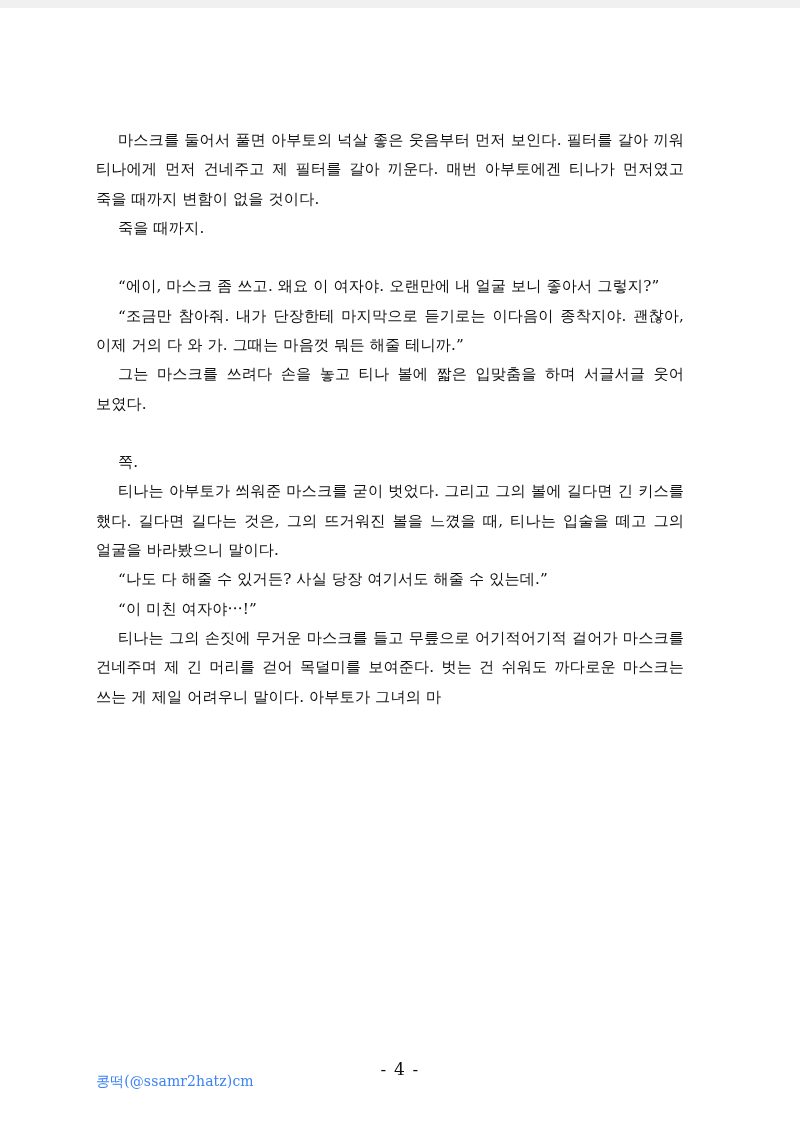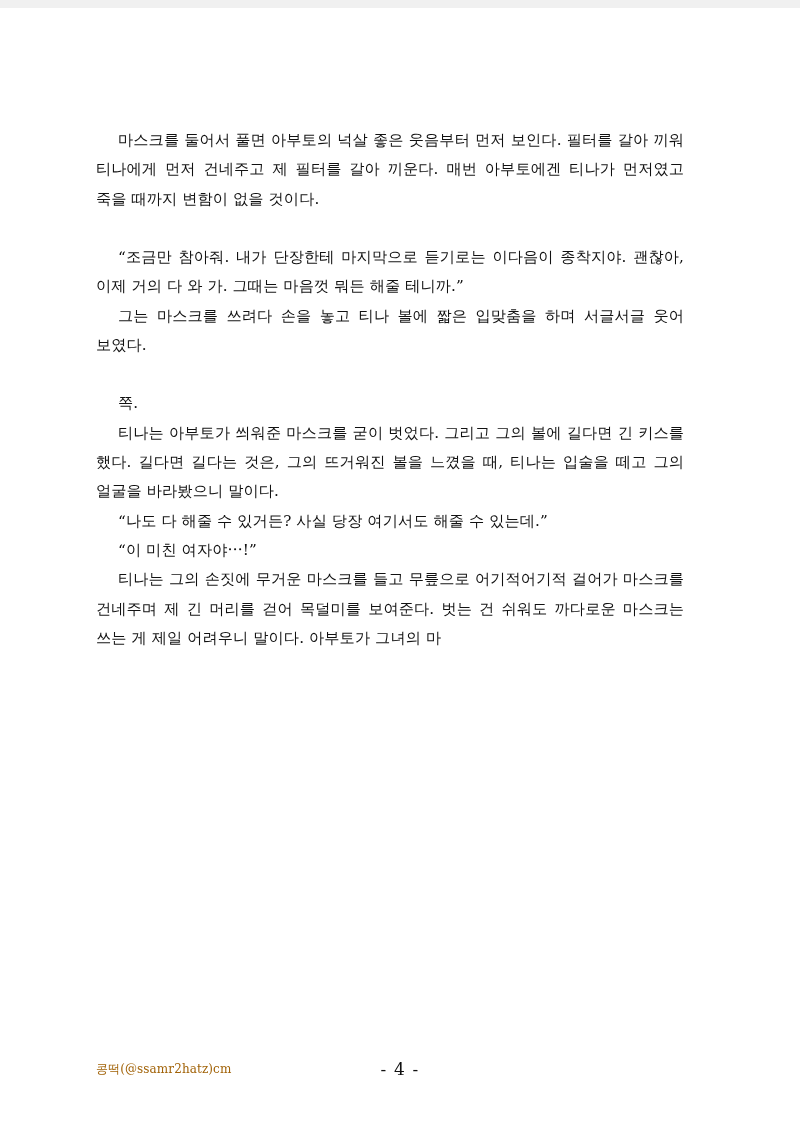--- a/index.html
+++ b/index.html
@@ -42,23 +42,23 @@
   .footer {
     position: absolute;
     left: 0;
     right: 0;
     bottom: 58px;
     height: 24px;
   }
   .footer-left {
     position: absolute;
     left: 96px;
-    top: 0;
-    font-size: 12px;
-    color: #a16207;
+    top: 12px;
+    font-size: 14px;
+    color: #3b82f6;
     letter-spacing: 0.1px;
   }
   .footer-center {
     position: absolute;
     left: 0;
     right: 0;
     top: -2px;
     text-align: center;
     font-size: 17px;
     color: #111111;
@@ -66,23 +66,25 @@
   }
 </style>
 </head>
 <body>
 
 <div class="page">
 
   <div class="content">
 
     <p class="indent">마스크를 둘어서 풀면 아부토의 넉살 좋은 웃음부터 먼저 보인다. 필터를 갈아 끼워 티나에게 먼저 건네주고 제 필터를 갈아 끼운다. 매번 아부토에겐 티나가 먼저였고 죽을 때까지 변함이 없을 것이다.</p>
+    <p class="indent">죽을 때까지.</p>
 
     <div class="gap"></div>
 
+    <p class="indent">“에이, 마스크 좀 쓰고. 왜요 이 여자야. 오랜만에 내 얼굴 보니 좋아서 그렇지?”</p>
     <p class="indent">“조금만 참아줘. 내가 단장한테 마지막으로 듣기로는 이다음이 종착지야. 괜찮아, 이제 거의 다 와 가. 그때는 마음껏 뭐든 해줄 테니까.”</p>
     <p class="indent">그는 마스크를 쓰려다 손을 놓고 티나 볼에 짧은 입맞춤을 하며 서글서글 웃어 보였다.</p>
 
     <div class="gap"></div>
 
     <p class="indent">쪽.</p>
     <p class="indent">티나는 아부토가 씌워준 마스크를 굳이 벗었다. 그리고 그의 볼에 길다면 긴 키스를 했다. 길다면 길다는 것은, 그의 뜨거워진 볼을 느꼈을 때, 티나는 입술을 떼고 그의 얼굴을 바라봤으니 말이다.</p>
     <p class="indent">“나도 다 해줄 수 있거든? 사실 당장 여기서도 해줄 수 있는데.”</p>
     <p class="indent">“이 미친 여자야⋯!”</p>
     <p class="indent">티나는 그의 손짓에 무거운 마스크를 들고 무릎으로 어기적어기적 걸어가 마스크를 건네주며 제 긴 머리를 걷어 목덜미를 보여준다. 벗는 건 쉬워도 까다로운 마스크는 쓰는 게 제일 어려우니 말이다. 아부토가 그녀의 마</p>

